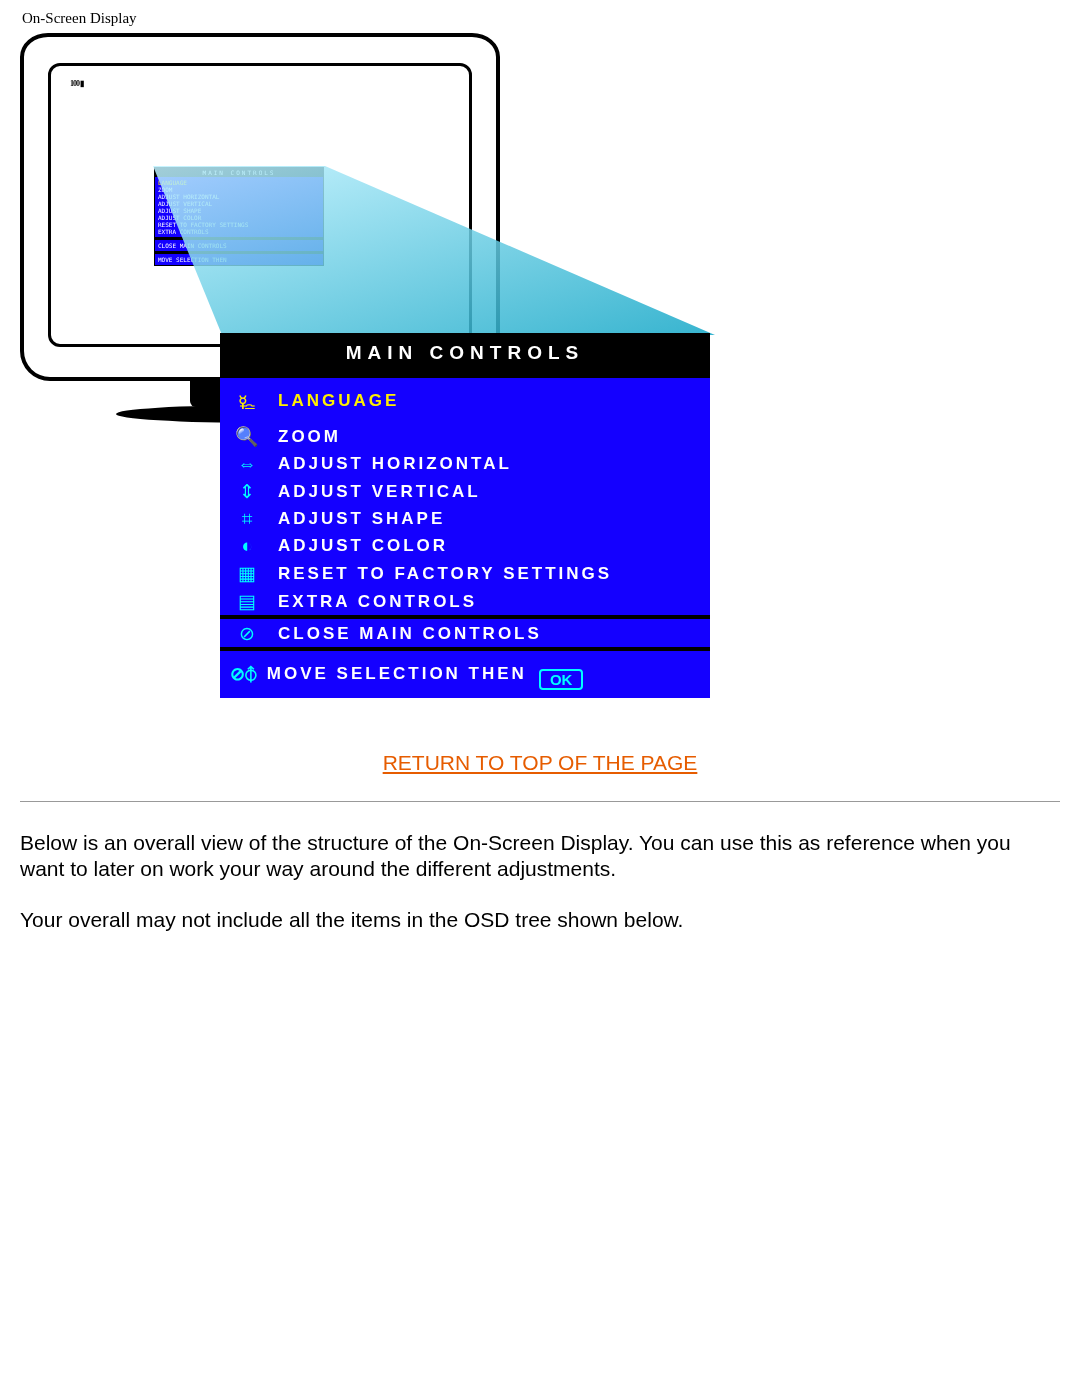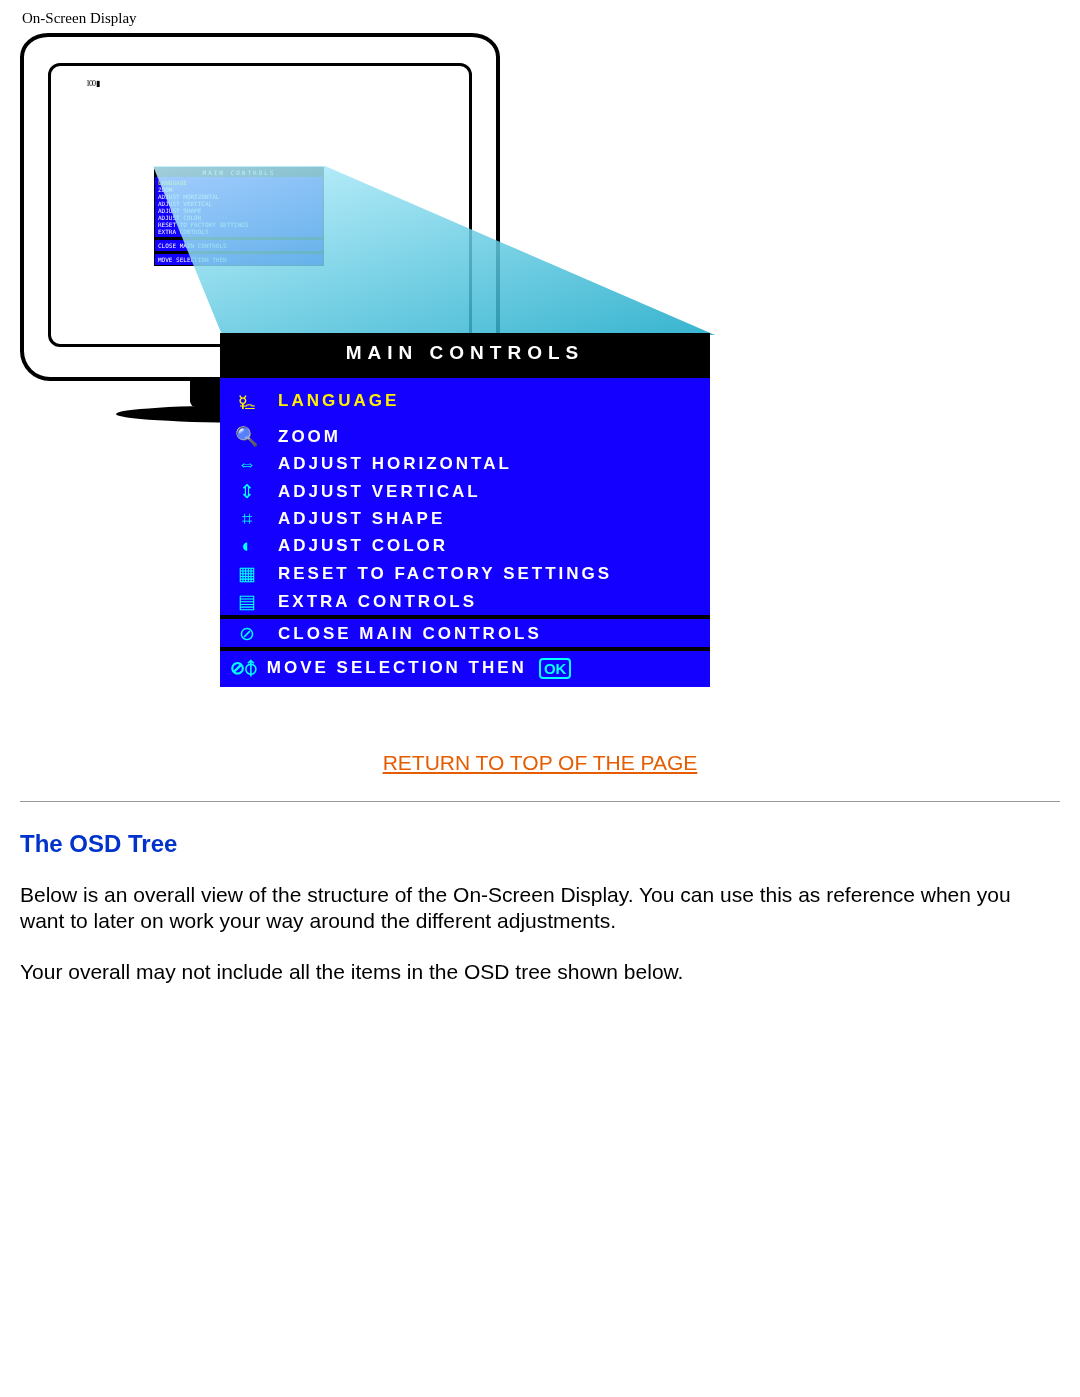--- a/index.html
+++ b/index.html
@@ -43,22 +43,22 @@
     position: absolute;
     left: 28px; top: 30px;
     width: 424px; height: 284px;
     border: 3px solid #000;
     border-radius: 12px;
     background: #fff;
     box-sizing: border-box;
   }
   .crt-badge {
     position: absolute;
-    left: 66px; top: 46px;
-    font-size: 8px; font-weight: normal;
+    left: 50px; top: 46px;
+    font-size: 8px; font-weight: bold;
     letter-spacing: -1px;
   }
   .crt-neck {
     position: absolute;
     left: 170px; top: 344px;
     width: 140px; height: 30px;
     background: #000;
     border-radius: 0 0 6px 6px;
   }
   .crt-base {
@@ -159,24 +159,25 @@
     color: #0ff;
     font-size: 18px;
     letter-spacing: 0;
     margin-right: 10px;
   }
   .osd-footer .osd-ok {
     color: #0ff;
     font-size: 15px;
     border: 2px solid #0ff;
     border-radius: 4px;
-    padding: 0 3px;
+    padding: 0 9px;
     letter-spacing: 0;
     margin-left: 12px;
     font-weight: bold;
+    margin-top: 12px;
   }
   
   .return-link {
     display: block;
     text-align: center;
     color: #e65c00;
     font-family: Arial, Helvetica, sans-serif;
     font-size: 21px;
     text-decoration: underline;
     margin: 38px auto 26px auto;
@@ -309,19 +310,18 @@
         </div>
       </div>
     </div>
 
   </div>
 
   <a href="#" class="return-link">RETURN TO TOP OF THE PAGE</a>
 
   <hr class="rule">
 
-  <h2 class="section-h">The OSD Tree</h2>
 
   <p class="body-p">Below is an overall view of the structure of the On-Screen Display. You can use this as reference when you want to later on work your way around the different adjustments.</p>
   <p class="body-p">Your overall may not include all the items in the OSD tree shown below.</p>
 
 
 </div>
 
 </body></html>

